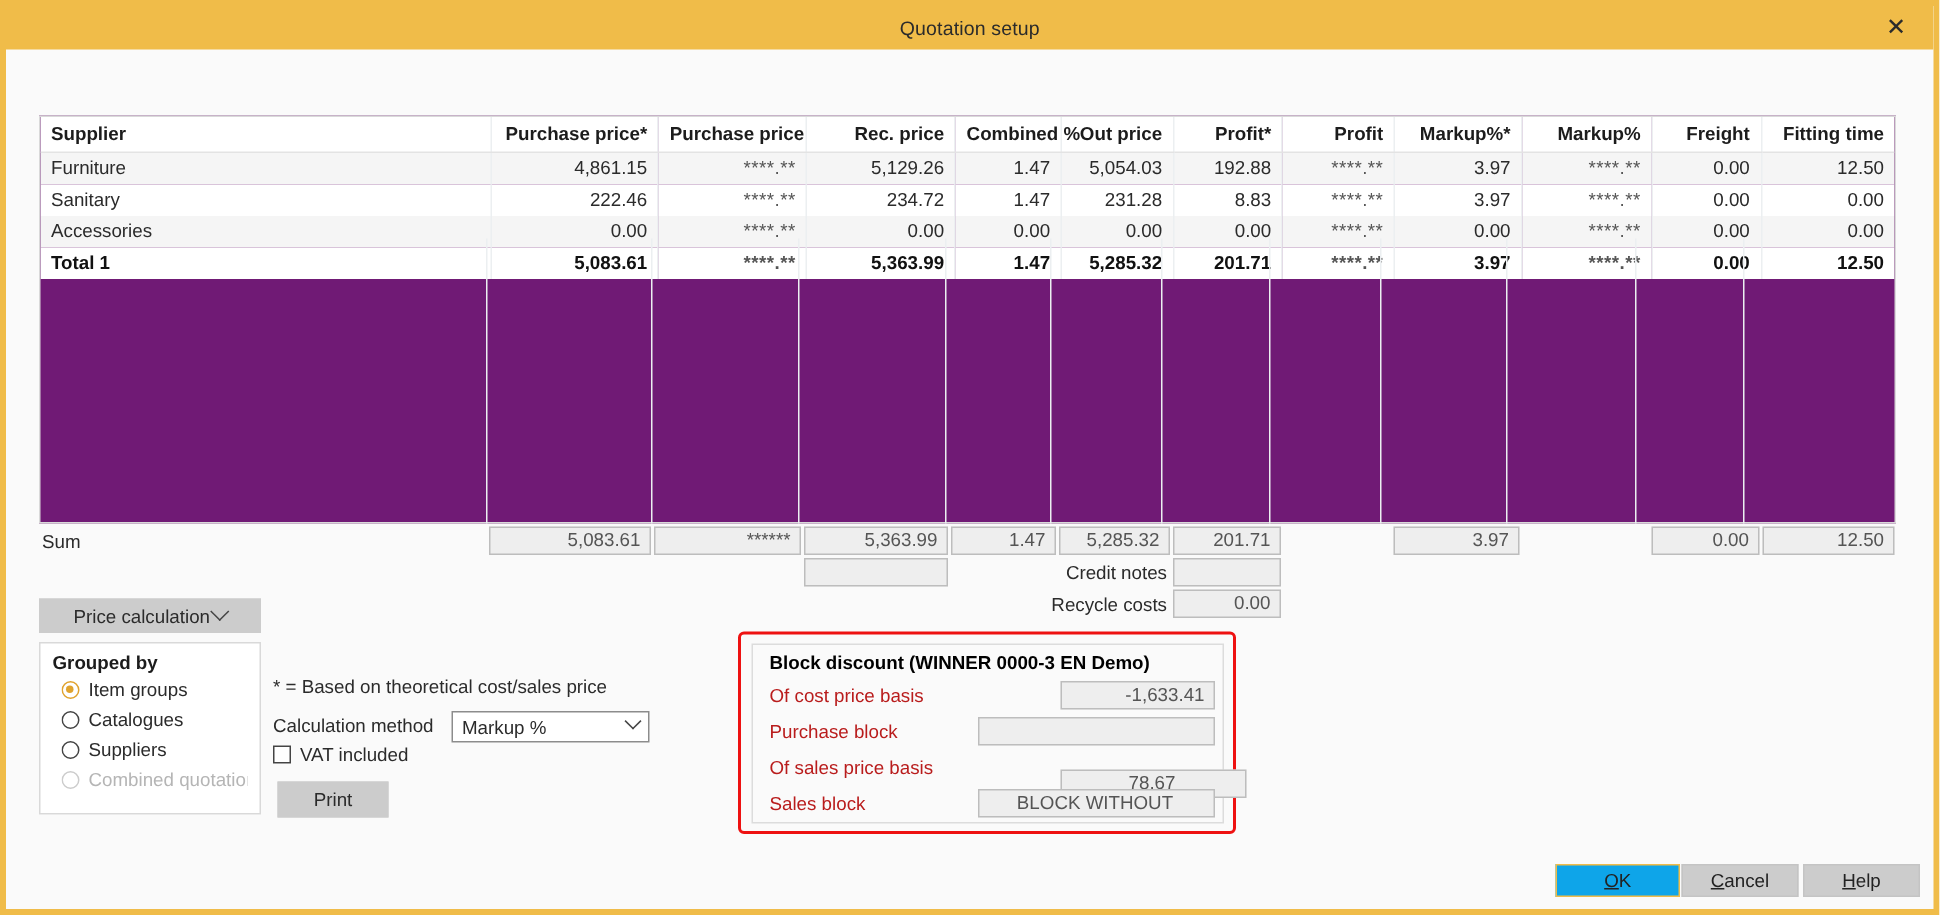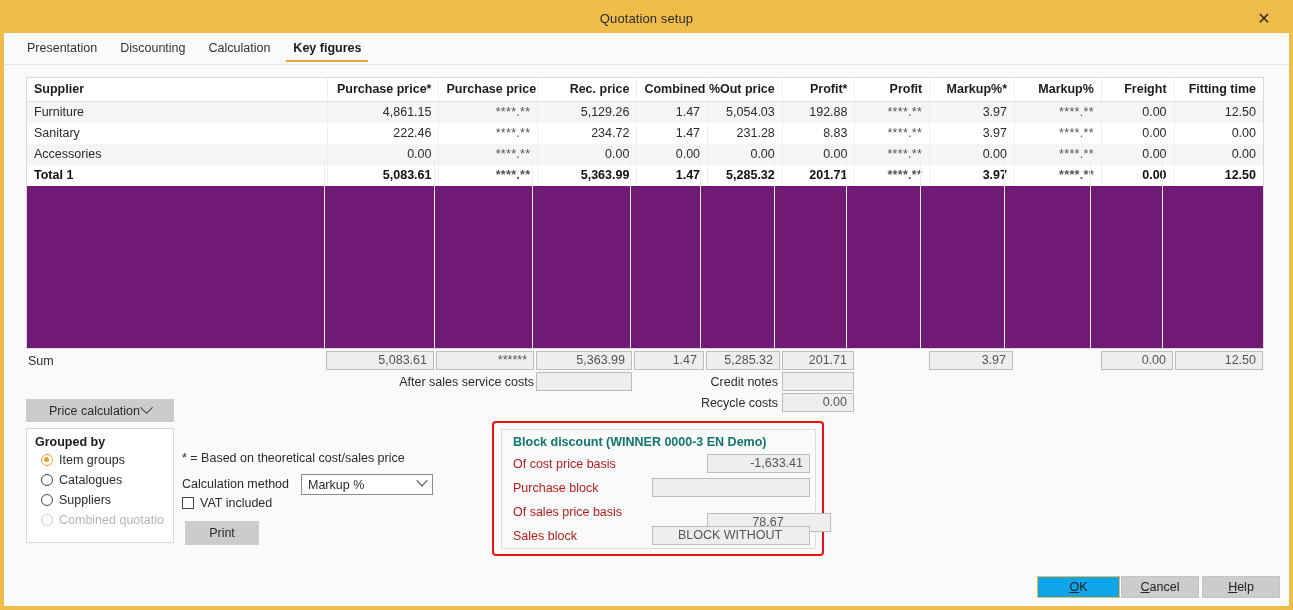--- a/index.html
+++ b/index.html
@@ -300,21 +300,21 @@
     left: 7px; top: 6px;
     width: 315px; height: 120px;
     background: #fafafa;
     border: 1px solid #dcdcdc;
   }
   .block-title {
     position: absolute;
     left: 11px; top: 5px;
     font-size: 12.5px;
     font-weight: bold;
-    color: #0f766e;
+    color: #000000;
     white-space: nowrap;
   }
   .block-row-label {
     position: absolute;
     left: 11px;
     font-size: 12.5px;
     color: #b91c1c;
     white-space: nowrap;
   }
 
@@ -335,26 +335,20 @@
 </head>
 <body>
 
 <div id="app">
 
   <div class="titlebar">
     <span class="titlebar-text">Quotation setup</span>
     <span class="close-btn">✕</span>
   </div>
 
-  <div class="tabs" id="tabbar">
-      <div class="tab"><span>Presentation</span></div>
-      <div class="tab"><span>Discounting</span></div>
-      <div class="tab"><span>Calculation</span></div>
-      <div class="tab active"><span>Key figures</span></div>
-    </div>
 
   <div class="grid-wrap">
     <table class="grid">
       <thead>
           <tr id="gridhead">
             <th class="lbl" style="width: 298px;">Supplier</th>
             <th style="width: 110px;">Purchase price*</th>
             <th style="width: 98px;">Purchase price</th>
             <th style="width: 98px;">Rec. price</th>
             <th style="width: 70px;">Combined %</th>
@@ -446,21 +440,20 @@
   <div class="fld" style="left:322px; top:347px; width:108px;">5,083.61</div>
   <div class="fld" style="left:532px; top:347px; width:96px;">5,363.99</div>
   <div class="fld" style="left:630px; top:347px; width:70px;">1.47</div>
   <div class="fld" style="left:702px; top:347px; width:74px;">5,285.32</div>
   <div class="fld" style="left:778px; top:347px; width:72px;">201.71</div>
   <div class="fld" style="left:925px; top:347px; width:84px;">3.97</div>
   <div class="fld" style="left:1097px; top:347px; width:72px;">0.00</div>
   <div class="fld" style="left:1171px; top:347px; width:88px;">12.50</div>
   <div class="fld" style="left:432px; top:347px; width:98px;">******</div>
 
-  <div class="sublabel" style="left:260px; top:371px; width:270px;">After sales service costs</div>
   <div class="fld" style="left:532px; top:368px; width:96px;"></div>
 
   <div class="sublabel" style="left:600px; top:371px; width:174px;">Credit notes</div>
   <div class="fld" style="left:778px; top:368px; width:72px;"></div>
 
   <div class="sublabel" style="left:600px; top:392px; width:174px;">Recycle costs</div>
   <div class="fld" style="left:778px; top:389px; width:72px;">0.00</div>
 
   <div class="pricecalc-btn">
     <span>Price calculation</span>

